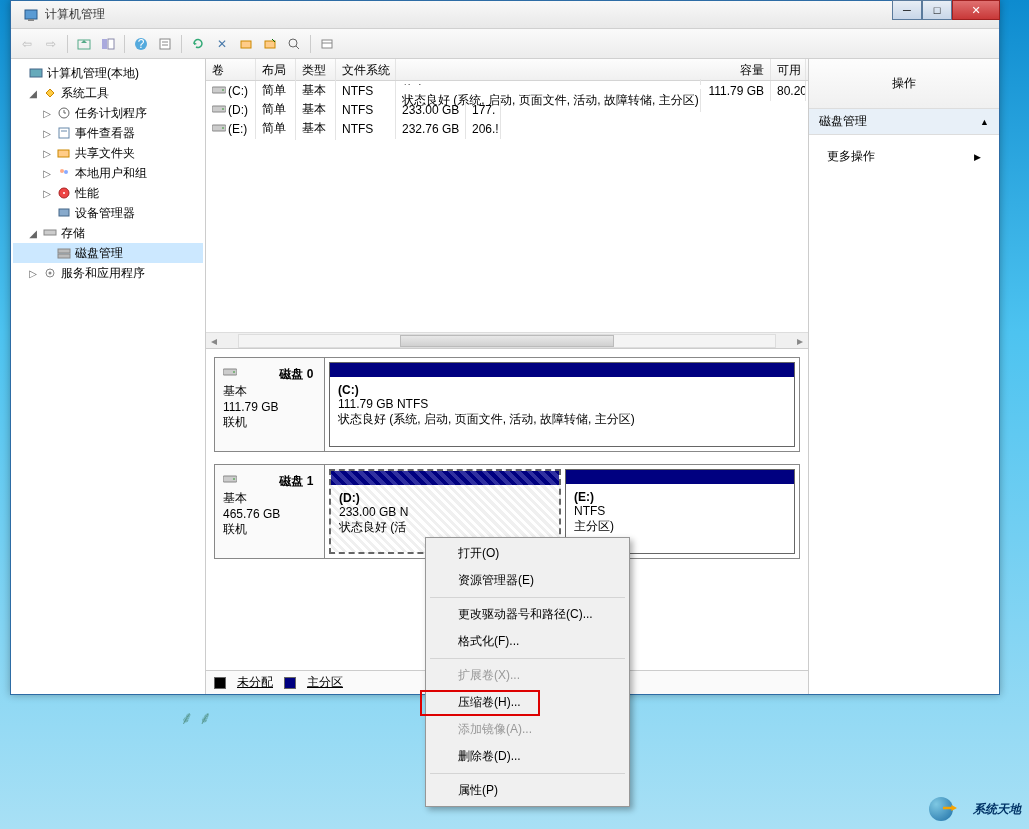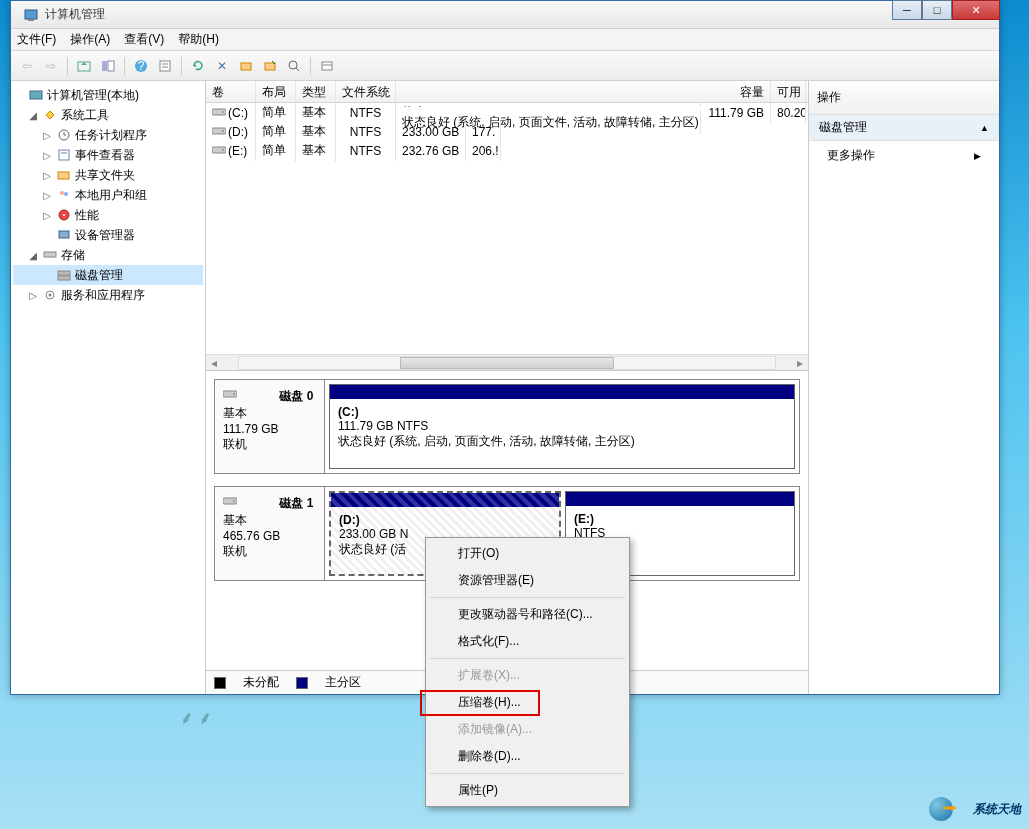--- a/index.html
+++ b/index.html
@@ -24,41 +24,41 @@
 .tree-item .ticon { width: 16px; height: 16px; margin: 0 3px; display: flex; align-items: center; justify-content: center; }
 .tree-item.selected { background: #cce8ff; }
 .indent1 { padding-left: 14px; }
 .indent2 { padding-left: 28px; }
 .center { flex: 1; display: flex; flex-direction: column; border-right: 1px solid #ccc; overflow: hidden; }
 .table-area { height: 290px; display: flex; flex-direction: column; border-bottom: 1px solid #ccc; }
 .thead { display: flex; background: linear-gradient(to bottom, #fdfdfd, #f0f0f0); border-bottom: 1px solid #d4d4d4; height: 22px; }
 .thead div, .trow div { padding: 3px 6px; border-right: 1px solid #e4e4e4; overflow: hidden; white-space: nowrap; }
 .trow { display: flex; height: 19px; align-items: center; }
 .trow .vicon { width: 16px; display: inline-block; }
-.c-vol { width: 50px; } .c-layout { width: 40px; } .c-type { width: 40px; } .c-fs { width: 60px; text-align: center; } .c-status { width: 305px; margin-top: 20px; } .c-cap { width: 70px; text-align: right; } .c-avail { width: 35px; }
+.c-vol { width: 50px; } .c-layout { width: 40px; } .c-type { width: 40px; } .c-fs { width: 60px; } .c-status { width: 305px; margin-top: 20px; } .c-cap { width: 70px; text-align: right; } .c-avail { width: 35px; }
 .scroll-grip { height: 16px; background: #f0f0f0; border-top: 1px solid #ddd; display: flex; align-items: center; }
 .scroll-grip .track { flex: 1; height: 14px; background: #f4f4f4; border: 1px solid #ddd; margin: 0 16px; position: relative; }
 .scroll-grip .thumb { position: absolute; left: 30%; width: 40%; height: 100%; background: linear-gradient(to bottom, #e8e8e8, #d0d0d0); border: 1px solid #bbb; }
 .disks { flex: 1; overflow: auto; padding: 8px; background: #fff; }
 .disk { display: flex; border: 1px solid #888; margin-bottom: 12px; min-height: 95px; }
 .disk-info { width: 110px; padding: 8px; background: #fafafa; border-right: 1px solid #888; }
 .disk-info .dicon { width: 16px; height: 16px; display: inline-block; vertical-align: middle; }
 .disk-info b { font-weight: bold; margin-left: 37px; }
 .disk-parts { flex: 1; display: flex; gap: 4px; padding: 4px; }
 .part { border: 1px solid #666; display: flex; flex-direction: column; position: relative; }
 .part-header { height: 14px; background: #000080; }
 .part.selected .part-header { background: repeating-linear-gradient(45deg, #000080, #000080 4px, #3030a0 4px, #3030a0 8px); }
 .part.selected { border: 2px dashed #666; background: repeating-linear-gradient(45deg, #fff, #fff 3px, #f0f0f0 3px, #f0f0f0 6px); }
 .part-body { padding: 6px 8px; flex: 1; }
-.legend { height: 24px; border-top: 1px solid #ccc; padding: 4px 8px; display: flex; align-items: center; gap: 17px; background: #fafafa; }
+.legend { height: 24px; border-top: 1px solid #ccc; padding: 4px 8px; display: flex; align-items: center; gap: 11px; background: #fafafa; text-decoration: underline; }
 .legend .sw { width: 12px; height: 12px; border: 1px solid #666; }
 .actions { width: 190px; background: #fff; }
-.actions-header { background: linear-gradient(to bottom, #fdfdfd, #f0f0f0); padding: 8px 8px; border-bottom: 1px solid #ddd; font-weight: normal; }
+.actions-header { background: linear-gradient(to bottom, #fdfdfd, #f0f0f0); padding: 16px 8px; border-bottom: 1px solid #ddd; font-weight: normal; text-align: center; }
 .action-group { background: #e8f0f8; padding: 4px 10px; display: flex; justify-content: space-between; align-items: center; border-bottom: 1px solid #ddd; }
-.action-item { padding: 6px 18px; cursor: pointer; display: flex; justify-content: space-between; align-items: center; }
+.action-item { padding: 13px 18px; cursor: pointer; display: flex; justify-content: space-between; align-items: center; }
 .context-menu { position: absolute; background: #f0f0f0; border: 1px solid #979797; box-shadow: 3px 3px 6px rgba(0,0,0,0.3); padding: 2px; z-index: 100; width: 205px; }
 .context-menu .mi { padding: 5px 20px 5px 30px; cursor: pointer; }
 .context-menu .mi.disabled { color: #999; cursor: default; }
 .context-menu .msep { height: 1px; background: #d4d4d4; margin: 3px 2px; }
 .highlight-red { position: absolute; border: 2px solid #d00; pointer-events: none; z-index: 101; }
 .watermark { position: absolute; right: 8px; bottom: 8px; display: flex; align-items: center; gap: 20px; font-weight: bold; color: #003366; font-style: italic; }
 .watermark .globe { width: 24px; height: 24px; border-radius: 50%; background: radial-gradient(circle at 30% 30%, #7ec8e3, #1e6fa6); position: relative; }
 .watermark .arrow { position: absolute; width: 14px; height: 6px; background: #f7a400; right: -4px; top: 8px; clip-path: polygon(0 30%, 60% 30%, 60% 0, 100% 50%, 60% 100%, 60% 70%, 0 70%); }
 svg { display: block; }
 .grass { position: absolute; left: 180px; bottom: 100px; color: rgba(30,90,50,0.5); font-size: 18px; pointer-events: none; }
@@ -75,26 +75,20 @@
         </svg>
     </span>
     <span class="title">计算机管理</span>
     <div class="winbtns">
       <div class="winbtn">─</div>
       <div class="winbtn">□</div>
       <div class="winbtn close">✕</div>
     </div>
   </div>
 
-  <div class="menubar">
-    <span>文件(F)</span>
-    <span>操作(A)</span>
-    <span>查看(V)</span>
-    <span>帮助(H)</span>
-  </div>
 
   <div class="toolbar">
     <div class="tbtn disabled">⇦</div>
     <div class="tbtn disabled">⇨</div>
     <div class="tsep"></div>
     <div class="tbtn">
         <svg width="14" height="14">
           <rect x="1" y="3" width="12" height="9" fill="none" stroke="#5a8"></rect>
           <path d="M7 3 L4 6 L10 6 Z" fill="#5a8"></path>
         </svg>

